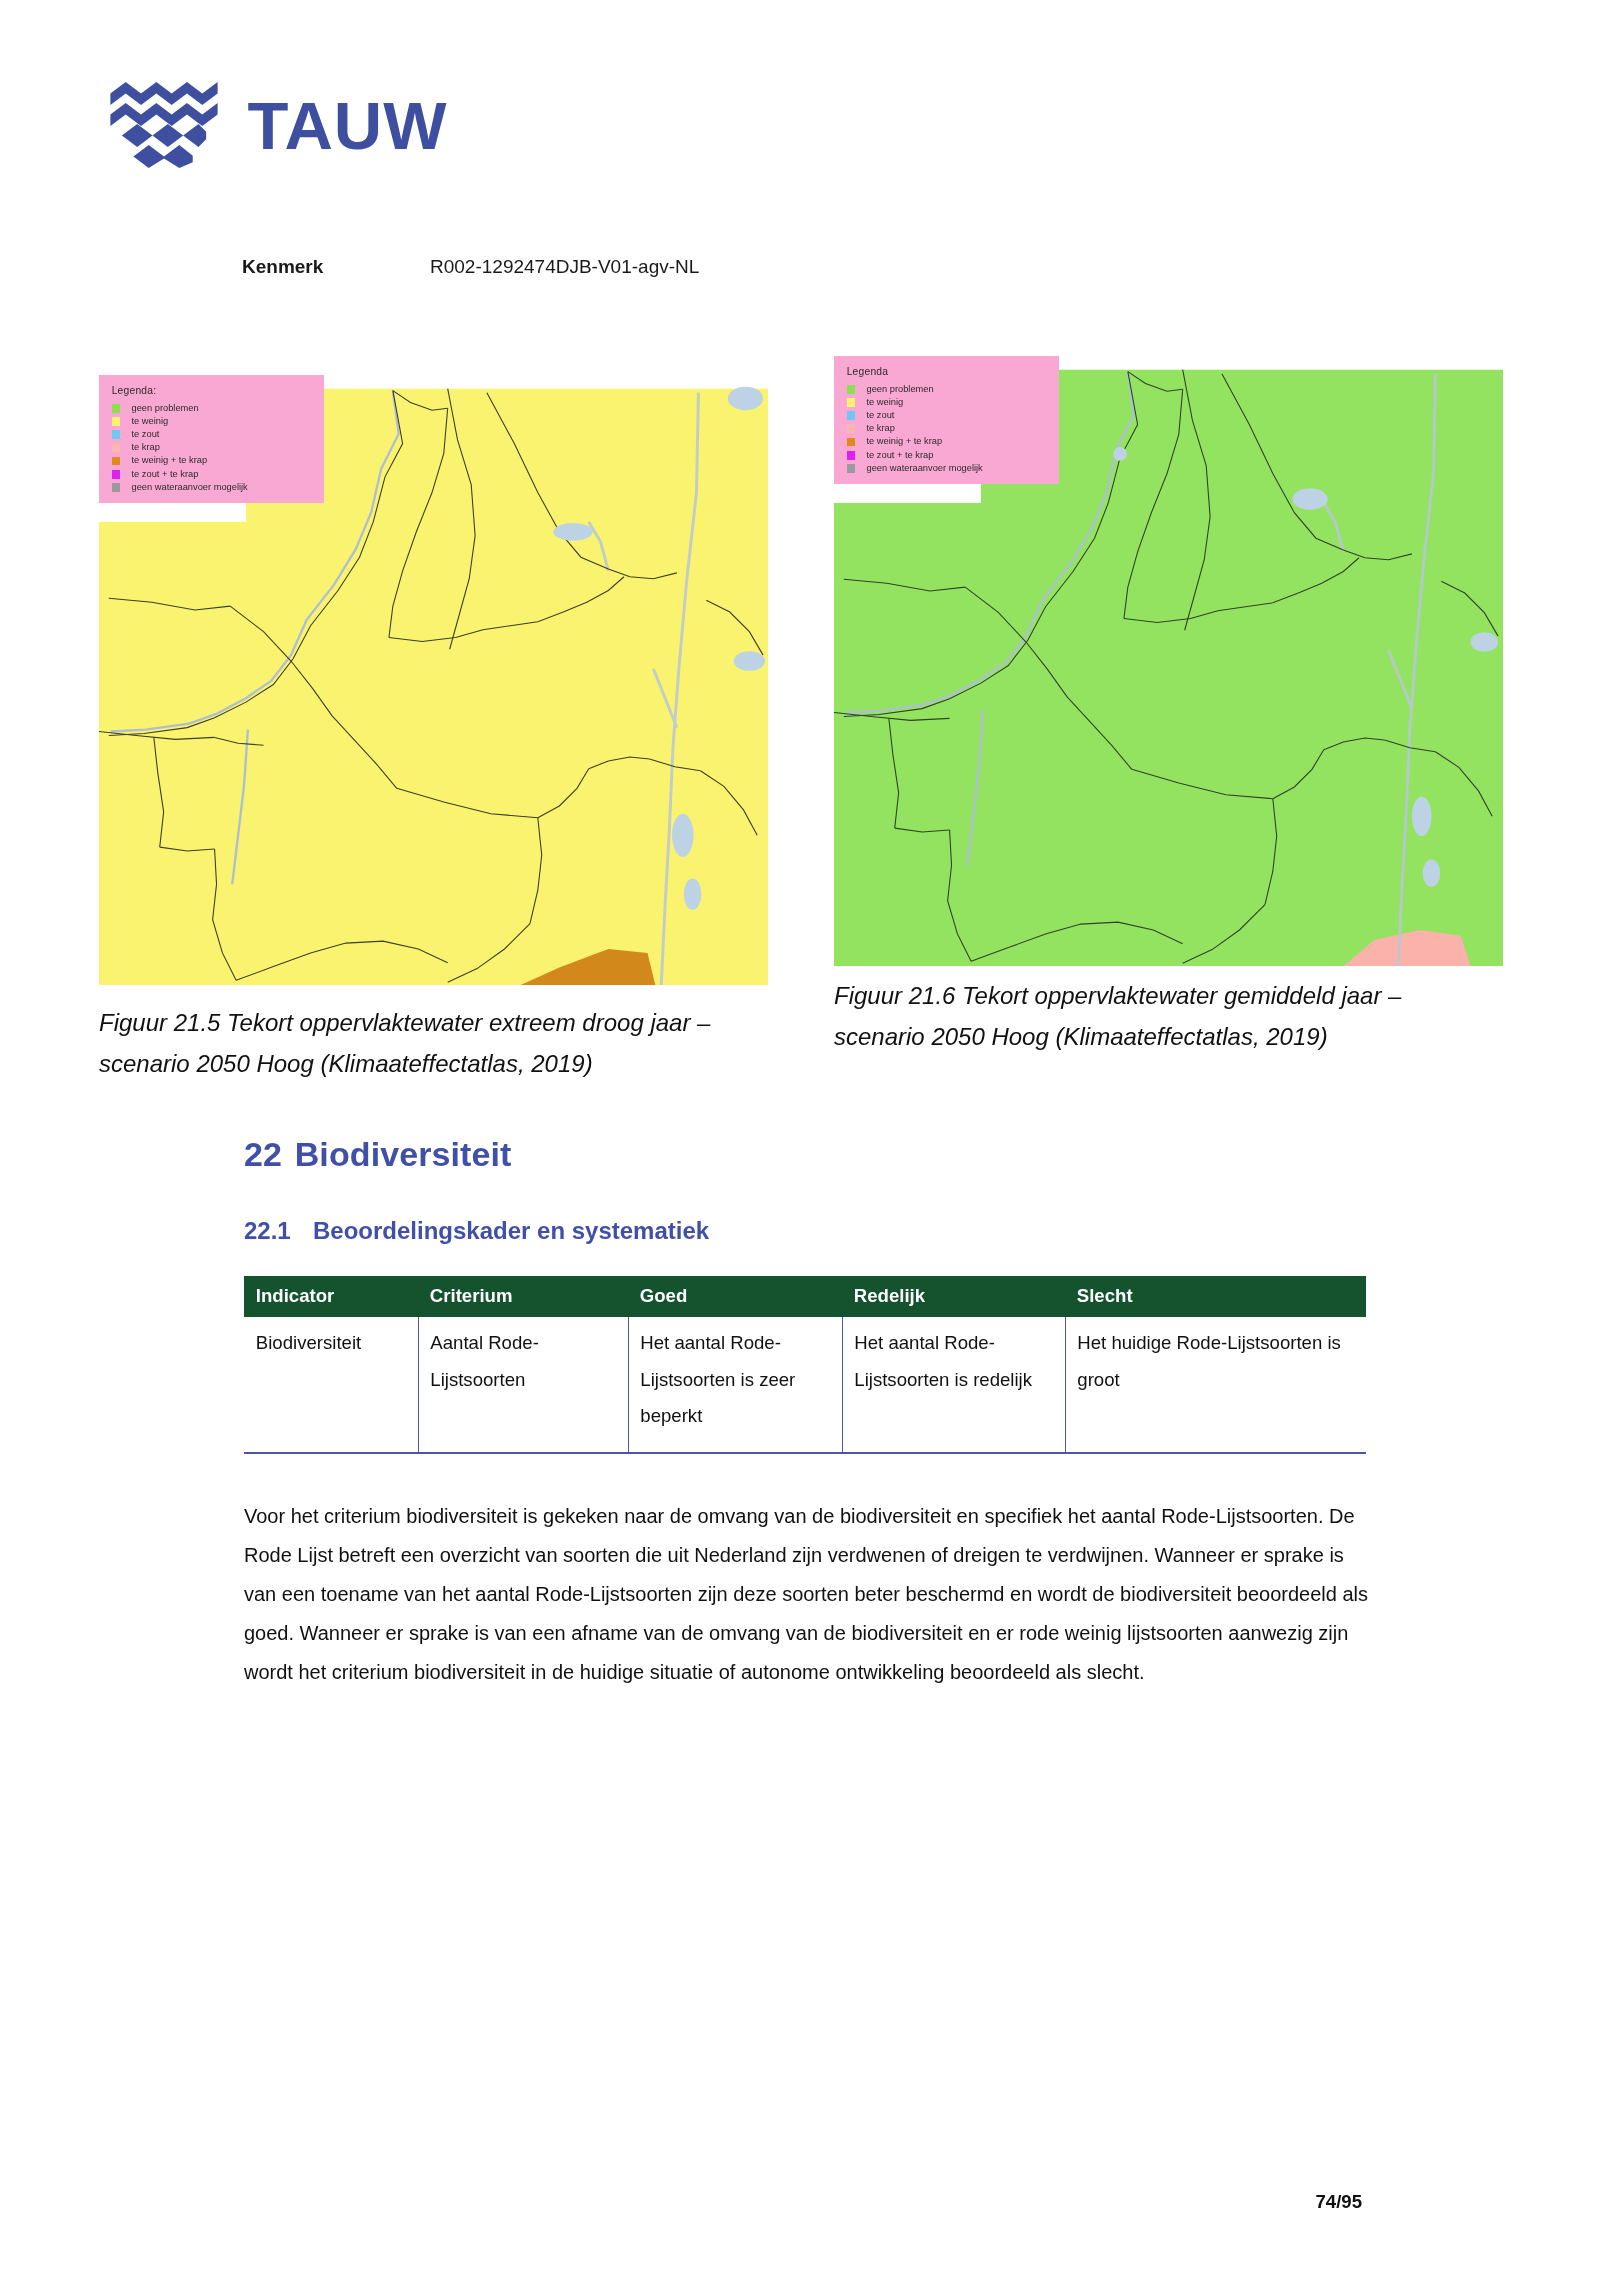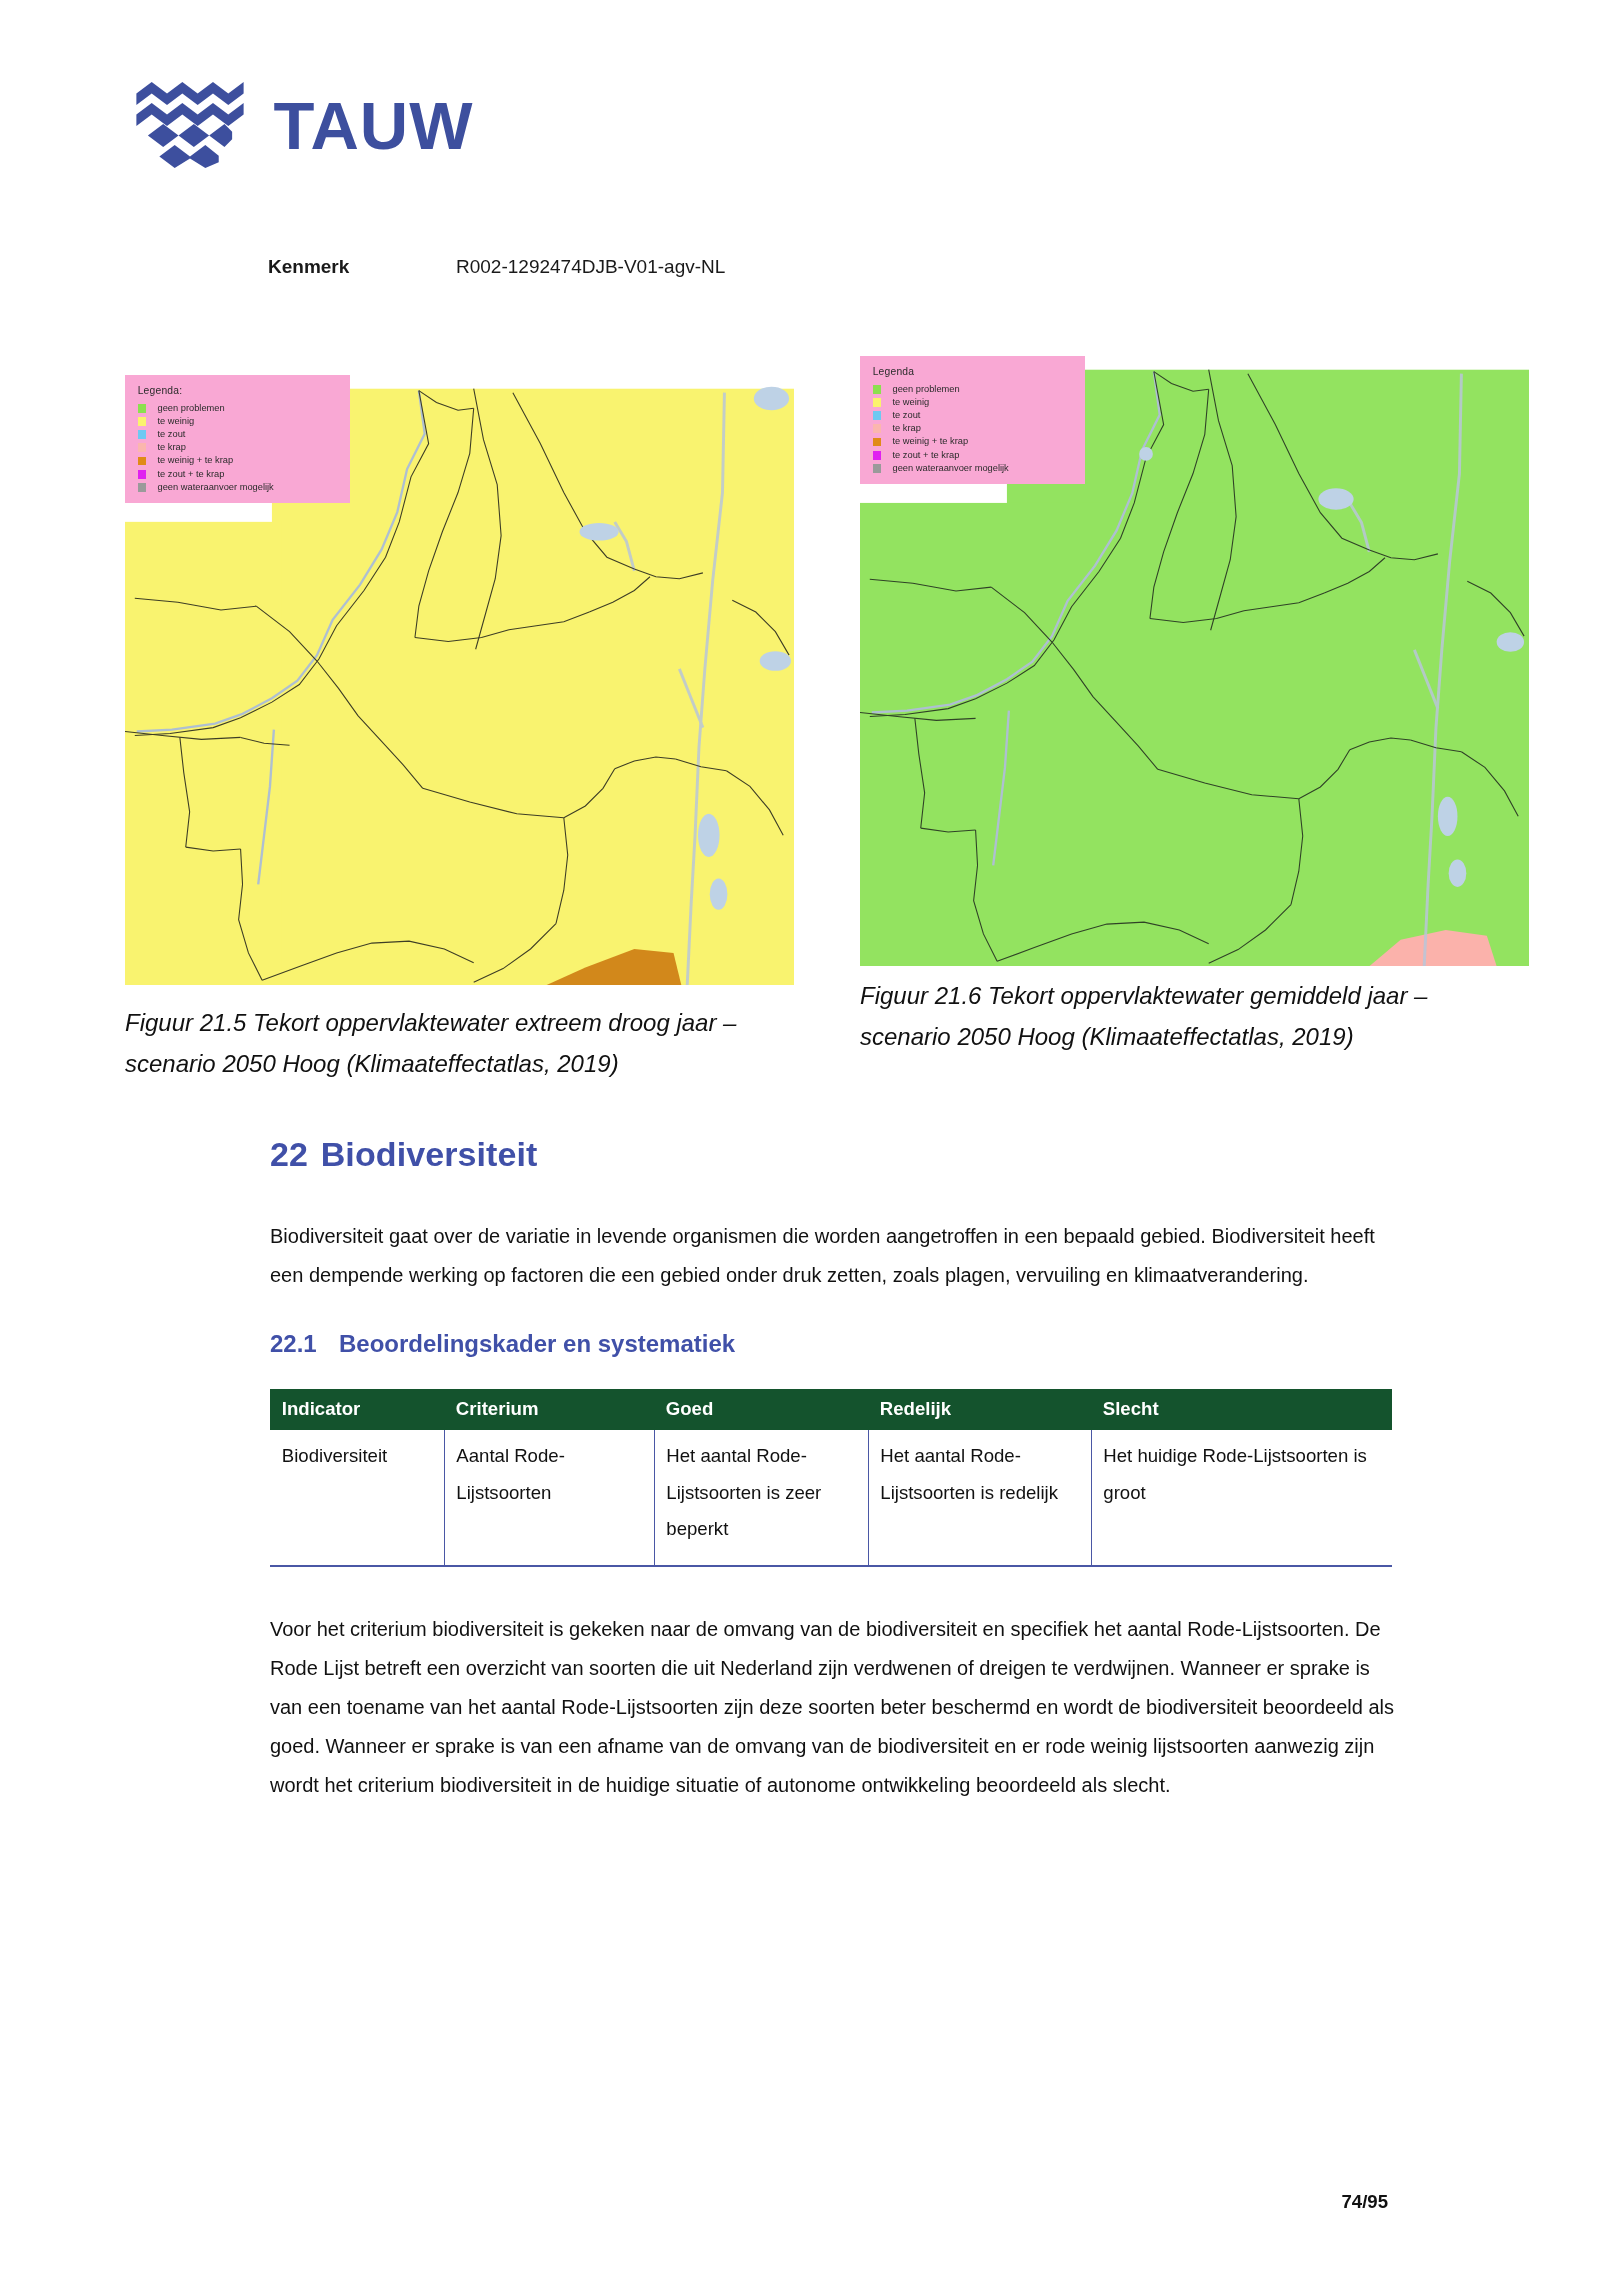--- a/index.html
+++ b/index.html
@@ -6,21 +6,21 @@
   html, body { margin: 0; padding: 0; }
   body {
     width: 1621px;
     height: 2293px;
     background: #ffffff;
     font-family: "Liberation Sans", sans-serif;
     position: relative;
     overflow: hidden;
   }
 
-  .page { position: relative; width: 1450px; height: 2293px; margin-left: 26px; }
+  .page { position: relative; width: 1450px; height: 2293px; }
 
   
   .logo-wrap {
     position: absolute;
     left: 106px; top: 80px;
     display: flex; align-items: center; gap: 25.5px;
   }
   .logo-mark { width: 116px; height: 90px; display: block; }
   .logo-word {
     font-size: 67px;
@@ -366,21 +366,20 @@
     </div>
     <div class="fig-caption">Figuur 21.6 Tekort oppervlaktewater gemiddeld jaar – scenario 2050 Hoog (Klimaateffectatlas, 2019)</div>
   </div>
 
   <div class="content">
 
     <h1 class="chapter">
       <span class="num">22</span><span>Biodiversiteit</span>
     </h1>
 
-    <p class="body">Biodiversiteit gaat over de variatie in levende organismen die worden aangetroffen in een bepaald gebied. Biodiversiteit heeft een dempende werking op factoren die een gebied onder druk zetten, zoals plagen, vervuiling en klimaatverandering.</p>
 
     <h2 class="section">
       <span class="num">22.1</span>
         <span>Beoordelingskader en systematiek</span>
     </h2>
 
     <table class="grid">
       <colgroup>
         <col class="c1">
           <col class="c2">

